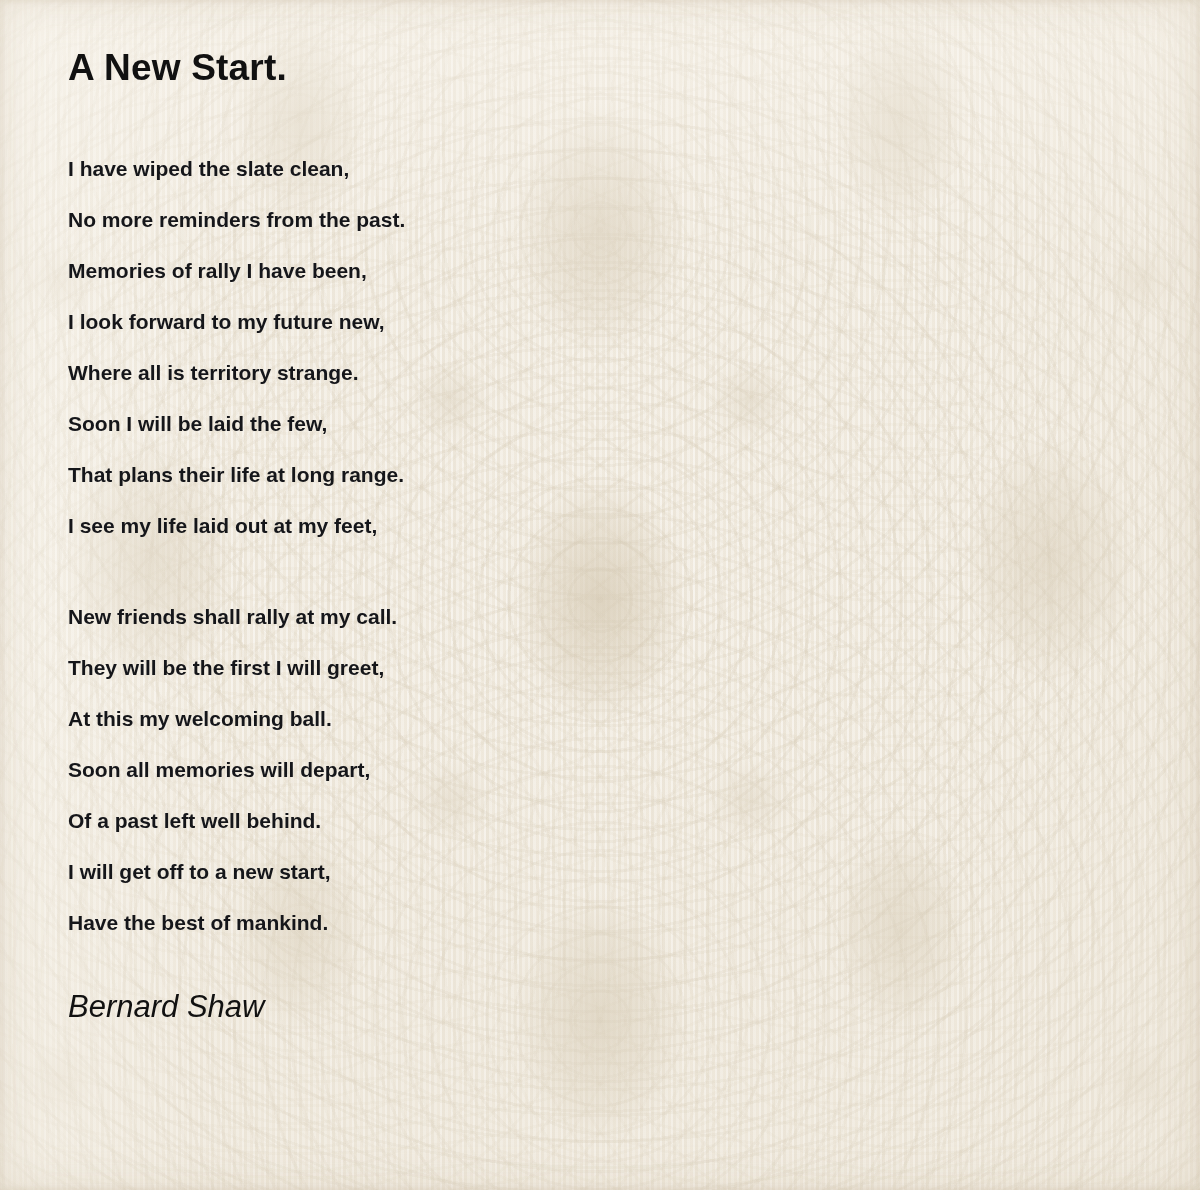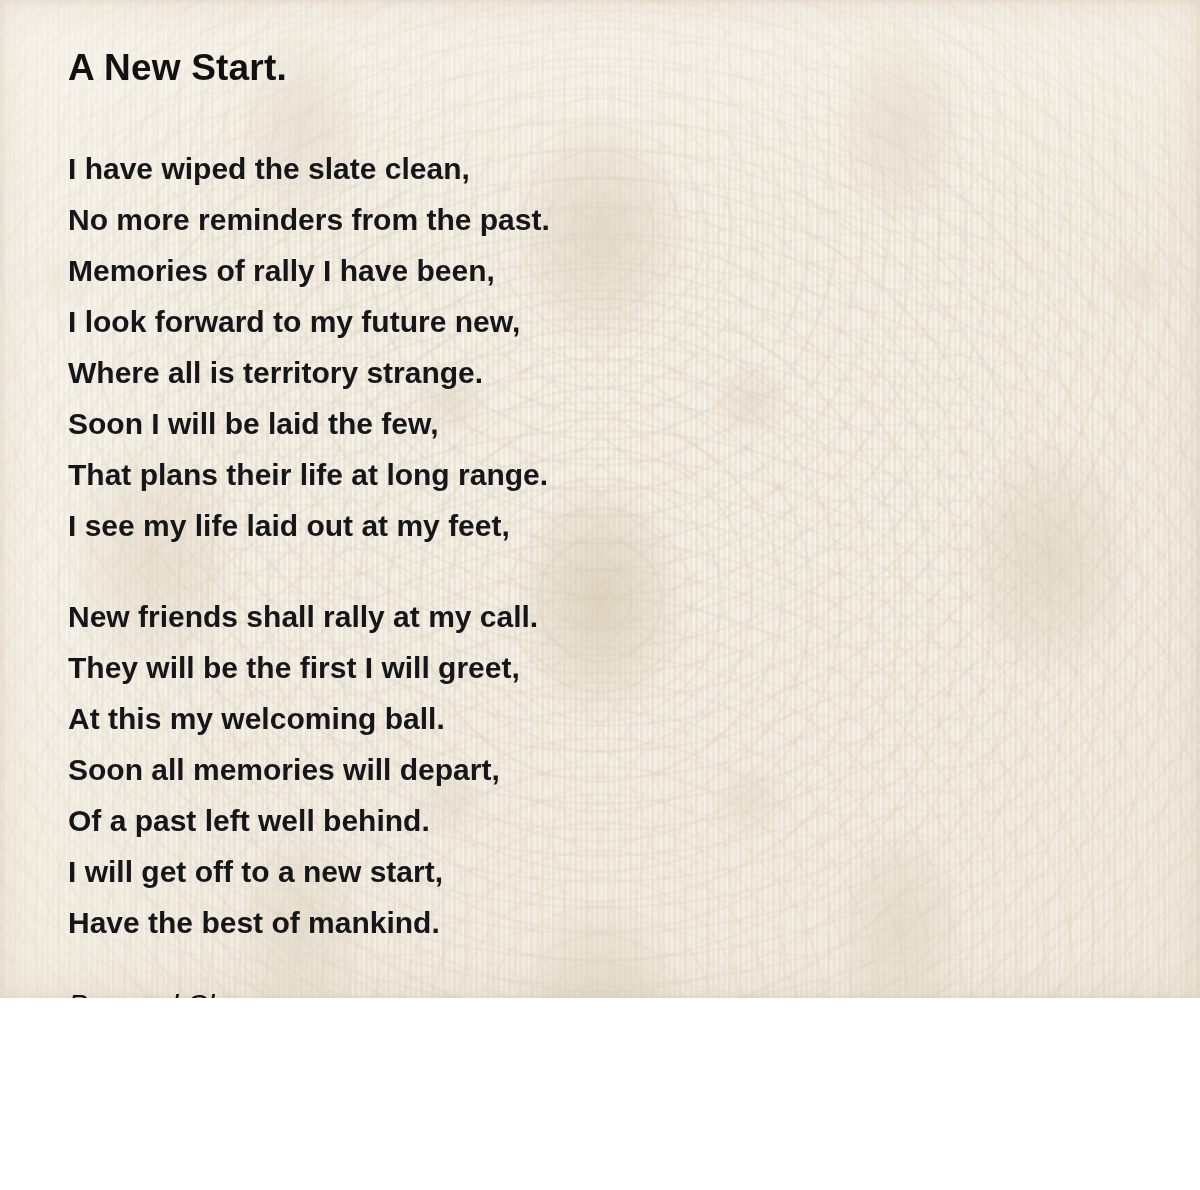--- a/index.html
+++ b/index.html
@@ -9,21 +9,21 @@
   body {
     width: 1200px;
     height: 1190px;
     overflow: hidden;
     font-family: "Liberation Sans", sans-serif;
   }
 
   #poem-page {
     position: relative;
     width: 1200px;
-    height: 998px;
+    height: 1190px;
     box-sizing: border-box;
     background-color: #f2ece1;
     overflow: hidden;
   }
 
   
   .bg-layer {
     position: absolute;
     inset: 0;
     pointer-events: none;
@@ -103,21 +103,21 @@
     letter-spacing: 0.2px;
     margin: 0 0 54px 0;
     line-height: 1.1;
   }
 
   .stanza {
     margin: 0 0 40px 0;
   }
 
   .poem-line {
-    font-size: 30px;
+    font-size: 21px;
     font-weight: bold;
     color: #15161a;
     line-height: 51px;
     white-space: pre;
   }
 
   .poem-author {
     font-size: 31px;
     font-style: italic;
     color: #111111;

